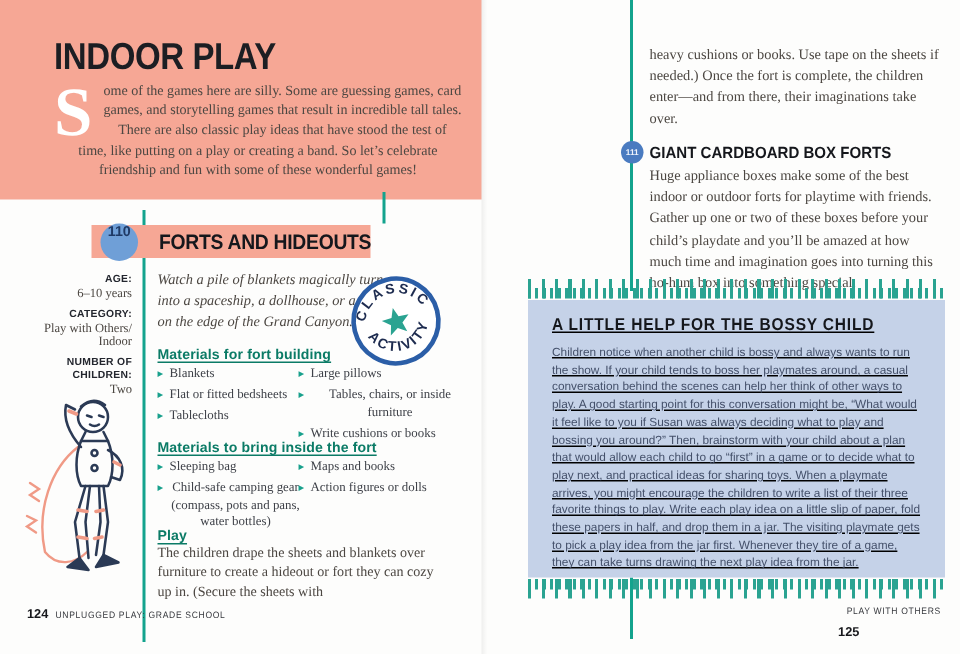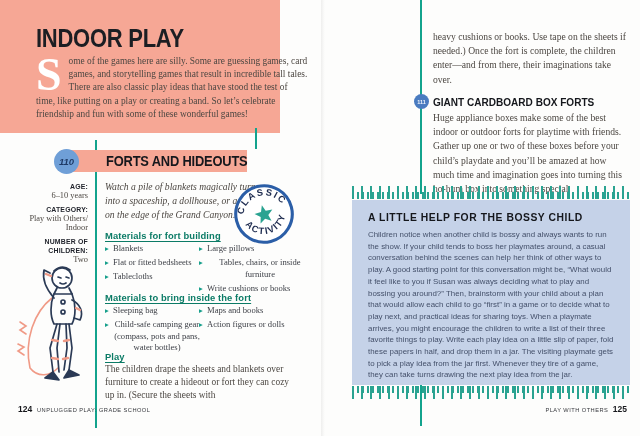--- a/index.html
+++ b/index.html
@@ -5,36 +5,36 @@
   * { margin:0; padding:0; box-sizing:border-box; }
   html,body { background:#ffffff; }
   .spread {
     position:relative; width:640px; height:436px; background:#fdfdfc;
     font-family:"Liberation Serif", serif; overflow:hidden;
   }
   
   .spine { position:absolute; left:321px; top:0; width:4px; height:436px;
     background:linear-gradient(90deg, rgba(0,0,0,0.06), rgba(0,0,0,0.02) 60%, rgba(0,0,0,0)); }
   
-  .intro-box { position:absolute; left:0; top:0; width:280px; height:133px; background:#f6a795; }
+  .intro-box { position:absolute; left:0; top:0; width:321px; height:133px; background:#f6a795;text-align:center; }
   .intro-title { position:absolute; left:36px; top:24px; font-family:"Liberation Sans",sans-serif;
     font-weight:bold; font-size:25px; color:#1c1e23; letter-spacing:-0.3px;
     transform:scaleX(0.88); transform-origin:left top; white-space:nowrap; }
   .intro-text { position:absolute; left:36px; top:55px; width:272px; font-size:9.4px;
     line-height:13.2px; color:#4c4742; }
   .drop-cap { float:left; font-size:46px; line-height:34px; font-weight:bold; color:#ffffff;
     margin:3px 7px 0 0; font-family:"Liberation Serif",serif; }
   .tick-under-box { position:absolute; left:255px; top:128px; width:2px; height:21px; background:#13a38d; }
 
   .vline-left { position:absolute; left:95px; top:140px; width:2px; height:288px; background:#13a38d; }
 
   .activity-bar { position:absolute; left:61px; top:150px; width:186px; height:22px; background:#f6a795; }
-  .activity-num-110 { position:absolute; left:54px; top:149px; width:25px; height:25px; border-radius:50%;
+  .activity-num-110 { position:absolute; left:67px; top:149px; width:25px; height:25px; border-radius:50%;
     background:#6f9fd7; color:#1f3a66; font-family:"Liberation Sans",sans-serif; font-weight:bold;
-    font-size:9.5px; display:flex; align-items:center; justify-content:center; z-index:2;font-style:italic; }
+    font-size:9.5px; display:flex; justify-content:center; z-index:2; }
   .activity-title { position:absolute; left:106px; top:153px; font-family:"Liberation Sans",sans-serif;
     font-weight:bold; font-size:14px; color:#15171c; letter-spacing:-0.2px;
     transform:scaleX(0.92); transform-origin:left top; white-space:nowrap; z-index:2; }
 
   .sidebar { position:absolute; left:14px; top:182px; width:74px; text-align:right; }
   .sb-label { font-family:"Liberation Sans",sans-serif; font-weight:bold; font-size:6.9px;
     color:#23262e; letter-spacing:0.2px; line-height:9px; }
   .sb-value { font-size:8.4px; color:#4c4742; line-height:9.6px; margin-bottom:4px; }
 
   .kid-illustration { position:absolute; left:14px; top:260px; width:90px; height:150px; }
@@ -54,21 +54,21 @@
   .c2b { left:199px; top:305px; width:114px; }
   .bullet-item { display:flex; margin-bottom:2.5px; }
   .bullet-marker { color:#18a08c; font-size:7.5px; line-height:11.5px; width:8px; flex:none; }
   .bullet-text { font-size:8.6px; line-height:11.5px; color:#3e4148;text-align:center; }
   .play-text { position:absolute; left:105px; top:363px; width:192px; font-size:9.4px;
     line-height:13.2px; color:#4c4742; }
 
   .footer-left { position:absolute; left:18px; top:404px; display:flex; align-items:baseline; gap:5px;
     font-family:"Liberation Sans",sans-serif; }
   .footer-right { position:absolute; right:13px; top:404px; display:flex; align-items:baseline; gap:5px;
-    font-family:"Liberation Sans",sans-serif; }
+    font-family:"Liberation Sans",sans-serif;flex-direction:column; }
   .pg-num { font-weight:bold; font-size:8.5px; color:#17181c; }
   .pg-title { font-size:6.2px; letter-spacing:0.5px; color:#35373c; transform:scaleX(0.92);
     transform-origin:left bottom; white-space:nowrap; }
   .pg-section { font-size:6.2px; letter-spacing:0.5px; color:#35373c; transform:scaleX(0.92);
     transform-origin:right bottom; white-space:nowrap; }
 
   
   .vline-right-top { position:absolute; left:420px; top:0; width:2px; height:194px; background:#13a38d; }
   .vline-right-bottom { position:absolute; left:420px; top:385px; width:2px; height:41px; background:#13a38d; }
   .cont-para { position:absolute; left:433px; top:30px; width:194px; font-size:9.6px;
@@ -76,21 +76,21 @@
   .activity-num-111 { position:absolute; left:414px; top:94px; width:15px; height:15px; border-radius:50%;
     background:#4a7bc0; color:#eef3fb; font-family:"Liberation Sans",sans-serif; font-weight:bold;
     font-size:5.5px; display:flex; align-items:center; justify-content:center; z-index:2; }
   .activity2-title { position:absolute; left:433px; top:96px; font-family:"Liberation Sans",sans-serif;
     font-weight:bold; font-size:10.8px; color:#15171c; transform:scaleX(0.93); transform-origin:left top;
     white-space:nowrap; }
   .activity2-text { position:absolute; left:433px; top:111px; width:196px; font-size:9.6px;
     line-height:14.2px; color:#4c4742; }
 
   .tip-box { position:absolute; left:352px; top:200px; width:278px; height:185px; background:#c5d2e8;
-    padding:11px 16px 0 16px; overflow:hidden; }
+    padding:11px 16px 0 16px; overflow:hidden;text-decoration:underline; }
   .tip-title { font-family:"Liberation Sans",sans-serif; font-weight:bold; font-size:11.5px;
     color:#15171c; letter-spacing:0.6px; transform:scaleX(0.9); transform-origin:left top;
     white-space:nowrap; margin-bottom:6px; }
   .tip-text { font-family:"Liberation Sans",sans-serif; font-size:7.9px; line-height:11.7px; color:#44506a; }
 
   .fringe { position:absolute; left:352px; width:278px; height:13px; }
   .fringe-top { top:186px;
     background-image:
       repeating-linear-gradient(90deg,#2aa391 0 2px,transparent 2px 5px),
       repeating-linear-gradient(90deg,#2aa391 0 2px,transparent 2px 9px);

